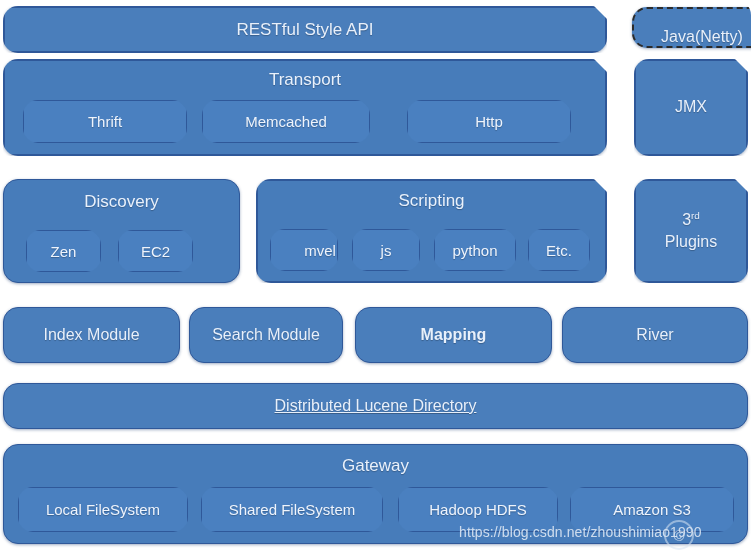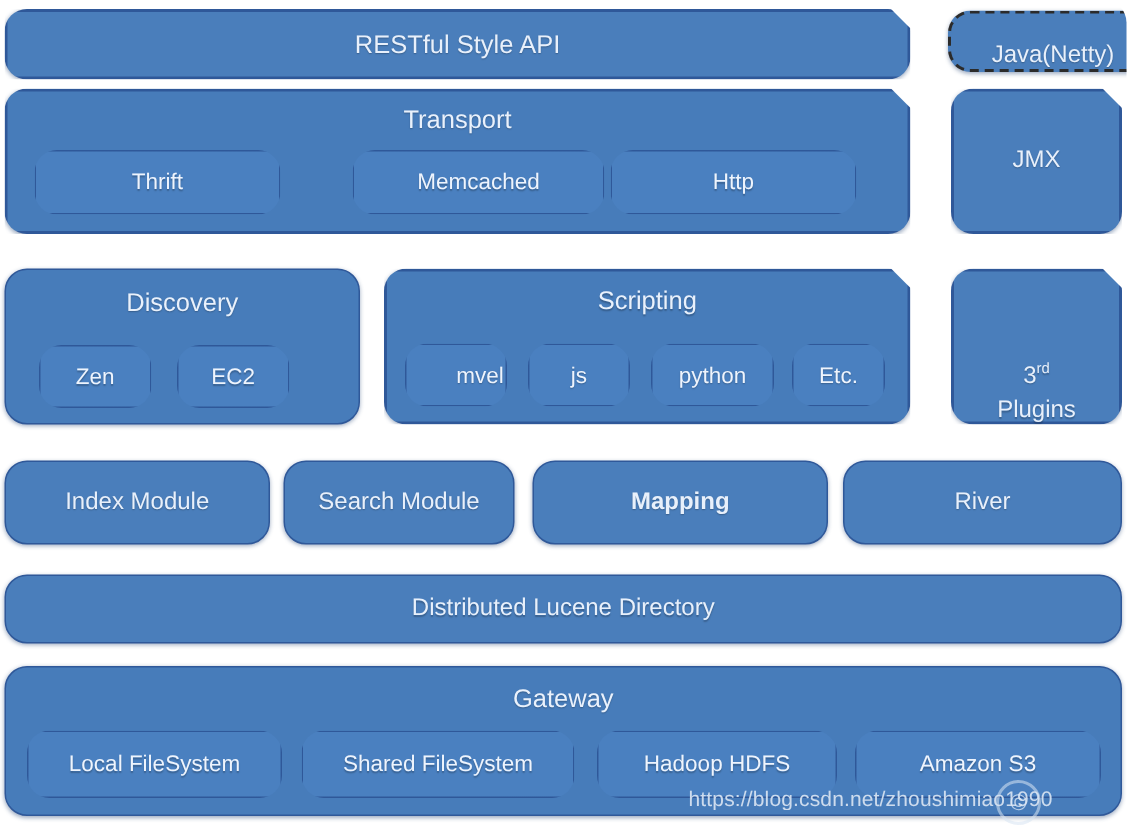--- a/index.html
+++ b/index.html
@@ -141,21 +141,21 @@
                 border:none;
                 background:
                   linear-gradient(#2f5899,#2f5899) top left/100% 1px no-repeat,
                   linear-gradient(#2f5899,#2f5899) bottom left/100% 1px no-repeat,
                   linear-gradient(#2f5899,#2f5899) top left/1px 100% no-repeat,
                   linear-gradient(#2f5899,#2f5899) top right/1px 100% no-repeat,
                   #4a80c0;">
       <span>Thrift</span>
     </div>
 
-    <div class="chip folded-sm" style="left:232px; top:41px; width:168px; height:43px; font-size:15px;
+    <div class="chip folded-sm" style="left:199px; top:41px; width:168px; height:43px; font-size:15px;
                 clip-path: polygon(0 0, calc(100% - 9px) 0, 100% 9px, 100% 100%, 0 100%);
                 border:none;
                 background:
                   linear-gradient(#2f5899,#2f5899) top left/100% 1px no-repeat,
                   linear-gradient(#2f5899,#2f5899) bottom left/100% 1px no-repeat,
                   linear-gradient(#2f5899,#2f5899) top left/1px 100% no-repeat,
                   linear-gradient(#2f5899,#2f5899) top right/1px 100% no-repeat,
                   #4a80c0;">
       <span>Memcached</span>
     </div>
@@ -259,21 +259,21 @@
                   linear-gradient(#2f5899,#2f5899) top left/100% 1px no-repeat,
                   linear-gradient(#2f5899,#2f5899) bottom left/100% 1px no-repeat,
                   linear-gradient(#2f5899,#2f5899) top left/1px 100% no-repeat,
                   linear-gradient(#2f5899,#2f5899) top right/1px 100% no-repeat,
                   #4a80c0;">
       <span>Etc.</span>
     </div>
   </div>
 
   <div class="box folded shadowed" style="left:634px; top:179px; width:114px; height:104px; font-size:16px;
-              flex-direction:column;justify-content:flex-end;">
+              flex-direction:column;">
     <div>
       <span>3</span><span class="sup">rd</span>
     </div>
     <div style="margin-top:4px;">Plugins</div>
   </div>
 
   <div class="box shadowed" style="left:3px; top:307px; width:177px; height:56px; font-size:16px;">
     <span>Index Module</span>
   </div>
 
@@ -282,21 +282,21 @@
   </div>
 
   <div class="box shadowed" style="left:355px; top:307px; width:197px; height:56px; font-size:16px;font-weight:bold;">
     <span>Mapping</span>
   </div>
 
   <div class="box shadowed" style="left:562px; top:307px; width:186px; height:56px; font-size:16px;">
     <span>River</span>
   </div>
 
-  <div class="box shadowed" style="left:3px; top:383px; width:745px; height:46px; font-size:16px;">
+  <div class="box shadowed" style="left:3px; top:383px; width:745px; height:46px; font-size:16px;text-decoration:underline;">
     <span>Distributed Lucene Directory</span>
   </div>
 
   <div class="panel shadowed" style="left:3px; top:444px; width:745px; height:100px;">
     <div class="panel-title" style="top:11px; font-size:17px;">Gateway</div>
 
     <div class="chip folded-sm" style="left:14px; top:42px; width:170px; height:45px; font-size:15px;
                 clip-path: polygon(0 0, calc(100% - 9px) 0, 100% 9px, 100% 100%, 0 100%);
                 border:none;
                 background:

